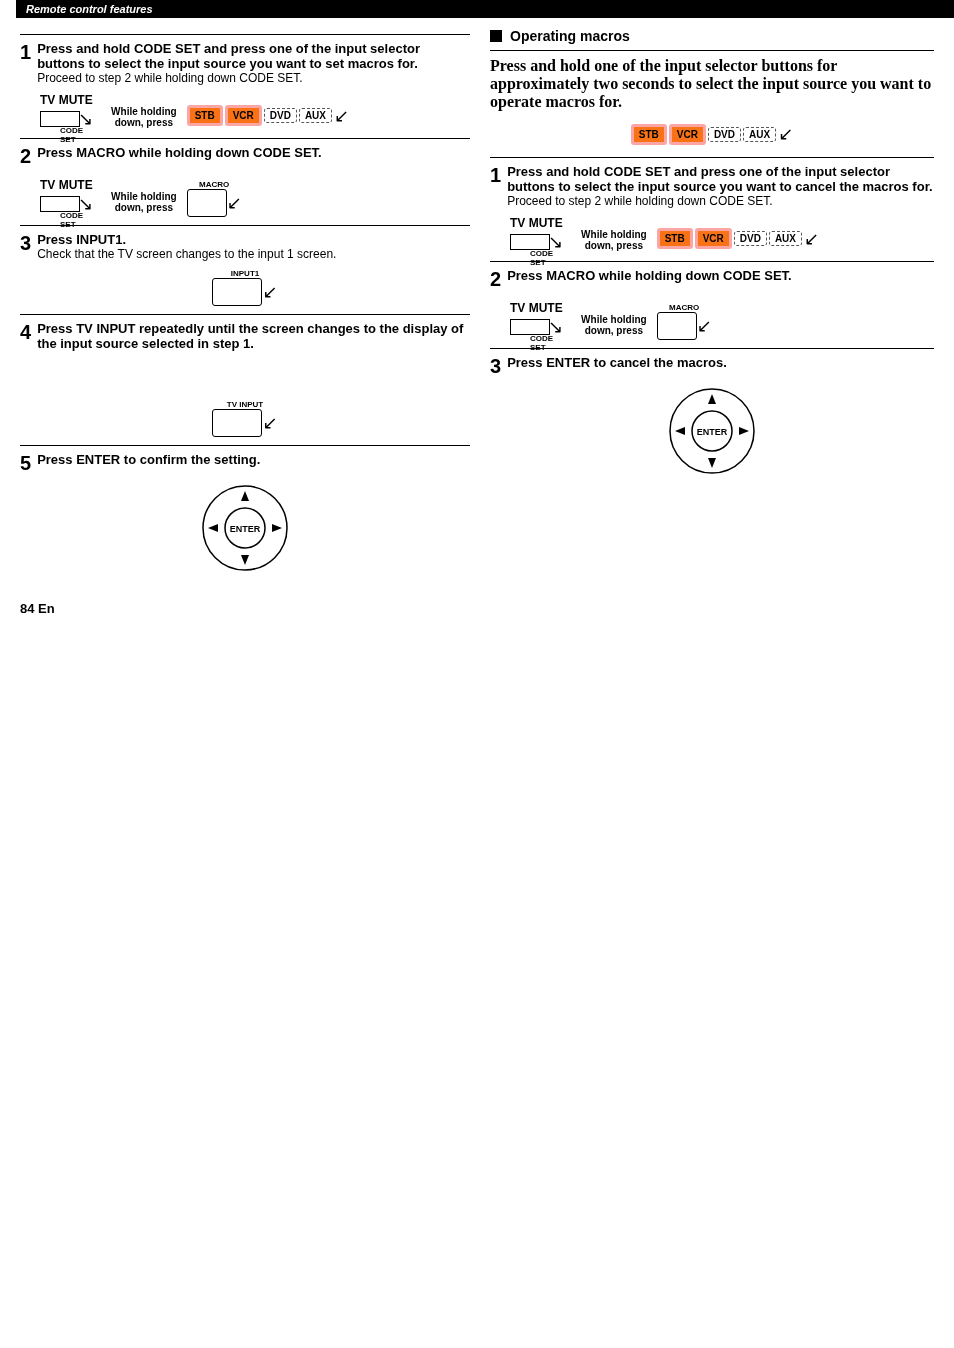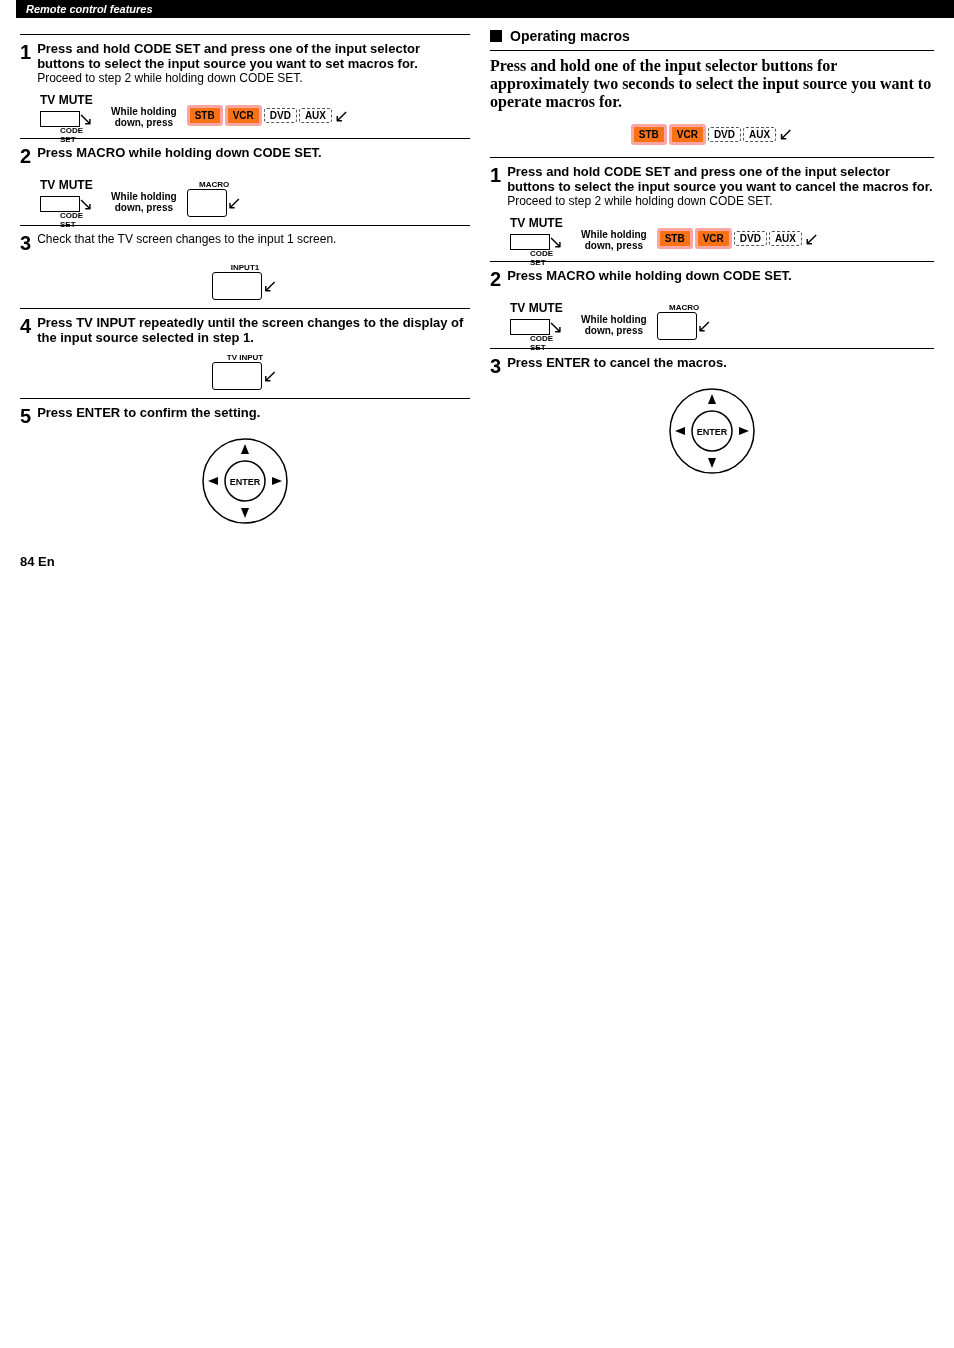--- a/index.html
+++ b/index.html
@@ -223,20 +223,21 @@
           <span style="font-size:18px;">↙</span>
         </div>
       </div>
     </div>
 
     <hr class="divider">
 
     <div class="step-row">
       <span class="step-num">3</span>
       <div class="step-content">
+        <div class="step-text">Press INPUT1.</div>
         <div class="step-sub">Check that the TV screen changes to the input 1 screen.</div>
       </div>
     </div>
 
     <div class="illus-center">
       <div style="text-align:center;">
         <div class="small-label">INPUT1</div>
         <div style="display:flex;align-items:center;">
           <div style="width:50px;height:28px;border:1px solid #000;border-radius:3px;"></div>
           <span style="font-size:18px;">↙</span>
@@ -247,21 +248,21 @@
     <hr class="divider">
 
     <div class="step-row">
       <span class="step-num">4</span>
       <div class="step-content">
         <div class="step-text">Press TV INPUT repeatedly until the screen changes to the display of the input source selected in step 1.</div>
       </div>
     </div>
 
     <div class="illus-center">
-      <div style="text-align:center;">
+      <div style="text-align:center;margin-top:41px;">
         <div class="small-label">TV INPUT</div>
         <div style="display:flex;align-items:center;">
           <div style="width:50px;height:28px;border:1px solid #000;border-radius:3px;"></div>
           <span style="font-size:18px;">↙</span>
         </div>
       </div>
     </div>
 
     <hr class="divider">
 

